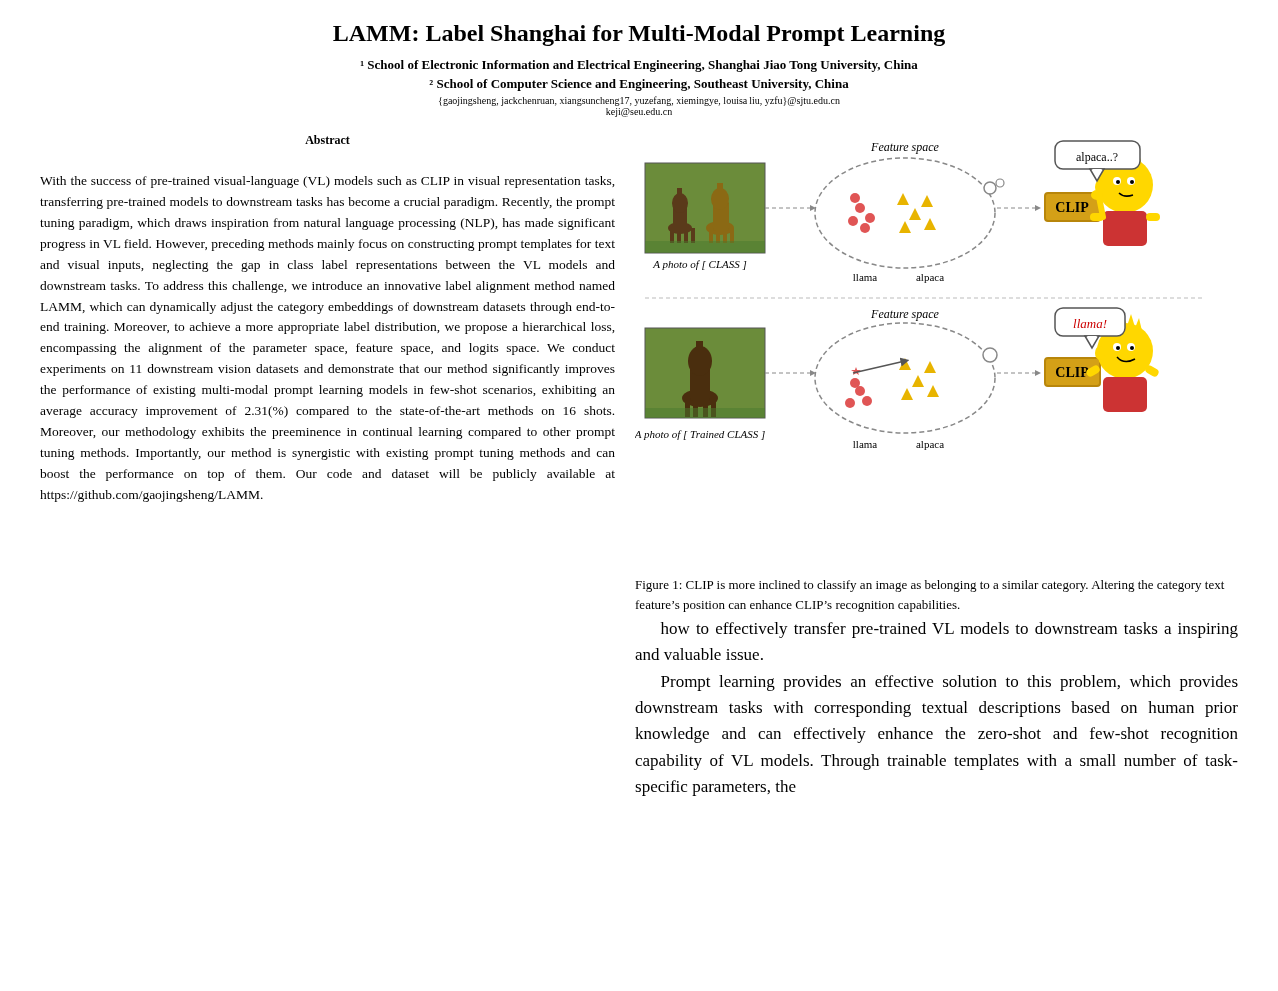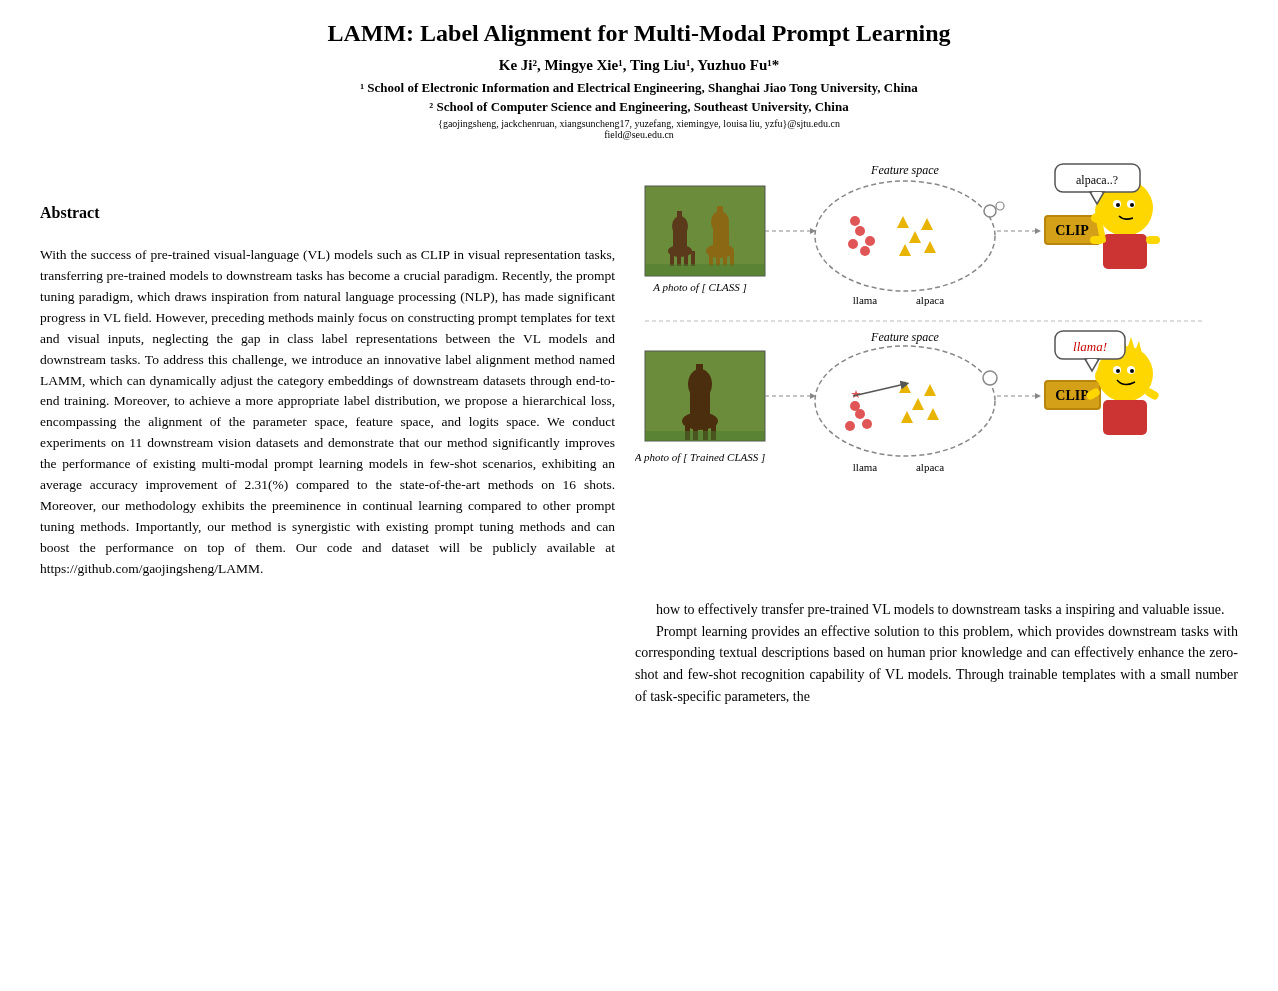--- a/index.html
+++ b/index.html
@@ -46,67 +46,65 @@
     }
     .left-col {
       flex: 0 0 48%;
       max-width: 48%;
     }
     .right-col {
       flex: 1;
     }
     .abstract-title {
       font-weight: bold;
-      text-align: left;
+      text-align: center;
       margin-bottom: 8px;
-      font-size: 16px;
-      margin-top: 48px;
+      font-size: 12px;
     }
     .abstract-text {
       text-align: justify;
       font-size: 13.5px;
       line-height: 1.55;
     }
     .abstract-text p {
       text-indent: 0;
       margin-bottom: 0;
       margin-top: 23px;
     }
     .figure-caption {
       font-size: 13px;
       line-height: 1.5;
       margin-top: 8px;
     }
     .body-text {
-      font-size: 14px;
+      font-size: 17px;
       line-height: 1.55;
       text-align: justify;
-      margin-top: 9px;
+      margin-top: 2px;
     }
     .body-text p {
       text-indent: 1.5em;
       margin-bottom: 0;
     }
     
     .fig-svg-container {
       width: 100%;
       margin-bottom: 4px;
     }
   </style>
 </head>
 <body>
 <div class="paper-container">
 
   <div class="title-section">
-    <div class="paper-title">LAMM: Label Alignment for Multi-Modal Prompt Learning</div>
-    <div class="authors">Ke Ji², Mingye Xie¹, Ting Liu¹, Yuzhuo Fu¹*</div>
+    <div class="paper-title">LAMM: Label Shanghai for Multi-Modal Prompt Learning</div>
     <div class="affiliations">¹ School of Electronic Information and Electrical Engineering, Shanghai Jiao Tong University, China</div>
     <div class="affiliations">² School of Computer Science and Engineering, Southeast University, China</div>
     <div class="email">{gaojingsheng, jackchenruan, xiangsuncheng17, yuzefang, xiemingye, louisa liu, yzfu}@sjtu.edu.cn</div>
-    <div class="email">field@seu.edu.cn</div>
+    <div class="email">keji@seu.edu.cn</div>
   </div>
 
   <div class="two-col">
 
     <div class="left-col">
       <div class="abstract-title">Abstract</div>
       <div class="abstract-text">
         <p>With the success of pre-trained visual-language (VL) models such as CLIP in visual representation tasks, transferring pre-trained models to downstream tasks has become a crucial paradigm. Recently, the prompt tuning paradigm, which draws inspiration from natural language processing (NLP), has made significant progress in VL field. However, preceding methods mainly focus on constructing prompt templates for text and visual inputs, neglecting the gap in class label representations between the VL models and downstream tasks. To address this challenge, we introduce an innovative label alignment method named LAMM, which can dynamically adjust the category embeddings of downstream datasets through end-to-end training. Moreover, to achieve a more appropriate label distribution, we propose a hierarchical loss, encompassing the alignment of the parameter space, feature space, and logits space. We conduct experiments on 11 downstream vision datasets and demonstrate that our method significantly improves the performance of existing multi-modal prompt learning models in few-shot scenarios, exhibiting an average accuracy improvement of 2.31(%) compared to the state-of-the-art methods on 16 shots. Moreover, our methodology exhibits the preeminence in continual learning compared to other prompt tuning methods. Importantly, our method is synergistic with existing prompt tuning methods and can boost the performance on top of them. Our code and dataset will be publicly available at https://github.com/gaojingsheng/LAMM.</p>
       </div>
     </div>
@@ -277,20 +275,24 @@
 
           <line x1="218" y1="240" x2="270" y2="228" stroke="#555" stroke-width="1.5" marker-end="url(#arr)"></line>
           <defs>
             <marker id="arr" markerWidth="6" markerHeight="6" refX="3" refY="3" orient="auto">
               <path d="M0,0 L0,6 L6,3 z" fill="#555"></path>
             </marker>
           </defs>
         </svg>
       </div>
 
+      <div class="figure-caption">
+        <span>Figure 1:</span>
+        <span> CLIP is more inclined to classify an image as belonging to a similar category. Altering the category text feature’s position can enhance CLIP’s recognition capabilities.</span>
+      </div>
 
       <div class="body-text">
         <p>how to effectively transfer pre-trained VL models to downstream tasks a inspiring and valuable issue.</p>
         <p>Prompt learning provides an effective solution to this problem, which provides downstream tasks with corresponding textual descriptions based on human prior knowledge and can effectively enhance the zero-shot and few-shot recognition capability of VL models. Through trainable templates with a small number of task-specific parameters, the</p>
       </div>
 
     </div>
   </div>
 </div>
 

